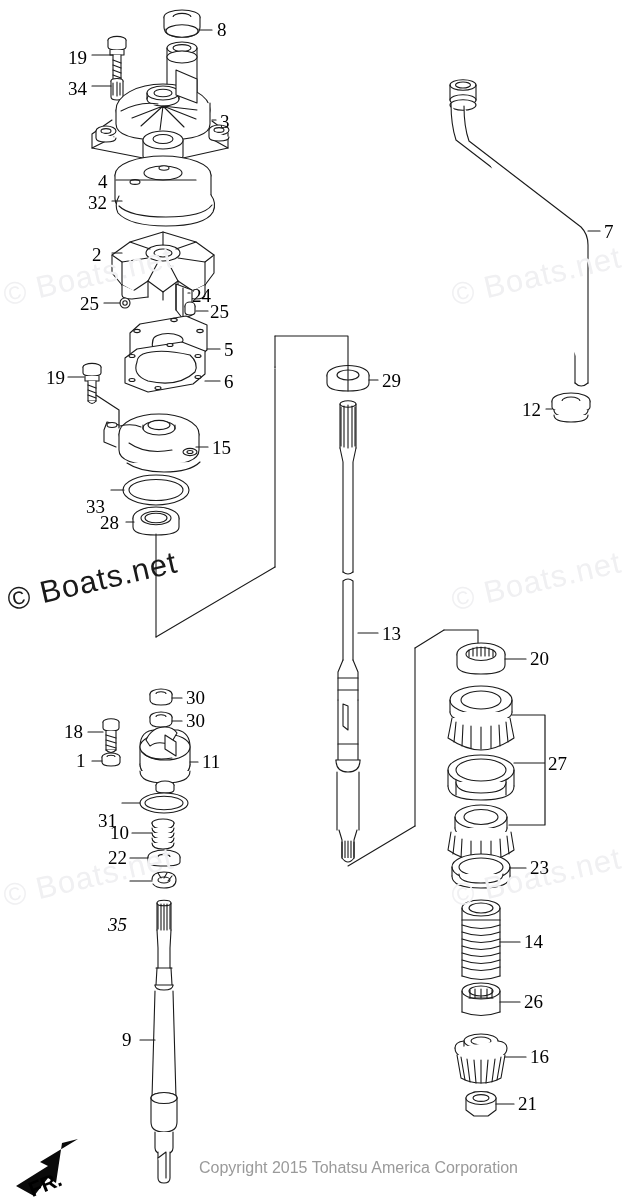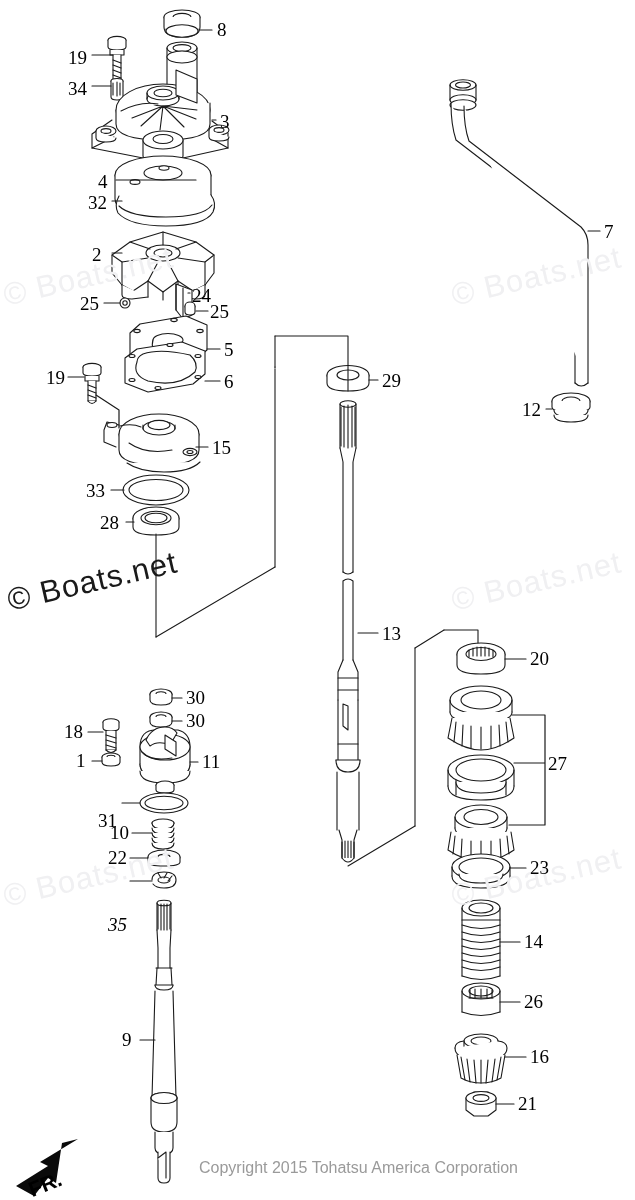--- a/index.html
+++ b/index.html
@@ -471,21 +471,21 @@
   <div class="lbl" style="left:98px;top:172px;">4</div>
   <div class="lbl" style="left:88px;top:193px;">32</div>
   <div class="lbl" style="left:92px;top:245px;">2</div>
   <div class="lbl" style="left:192px;top:286px;">24</div>
   <div class="lbl" style="left:80px;top:294px;">25</div>
   <div class="lbl" style="left:210px;top:302px;">25</div>
   <div class="lbl" style="left:224px;top:340px;">5</div>
   <div class="lbl" style="left:46px;top:368px;">19</div>
   <div class="lbl" style="left:224px;top:372px;">6</div>
   <div class="lbl" style="left:212px;top:438px;">15</div>
-  <div class="lbl" style="left:86px;top:481px;">33</div>
+  <div class="lbl" style="left:86px;top:497px;">33</div>
   <div class="lbl" style="left:100px;top:513px;">28</div>
   <div class="lbl" style="left:604px;top:222px;">7</div>
   <div class="lbl" style="left:522px;top:400px;">12</div>
   <div class="lbl" style="left:382px;top:371px;">29</div>
   <div class="lbl" style="left:382px;top:624px;">13</div>
   <div class="lbl" style="left:530px;top:649px;">20</div>
   <div class="lbl" style="left:548px;top:754px;">27</div>
   <div class="lbl" style="left:530px;top:858px;">23</div>
   <div class="lbl" style="left:524px;top:932px;">14</div>
   <div class="lbl" style="left:524px;top:992px;">26</div>

